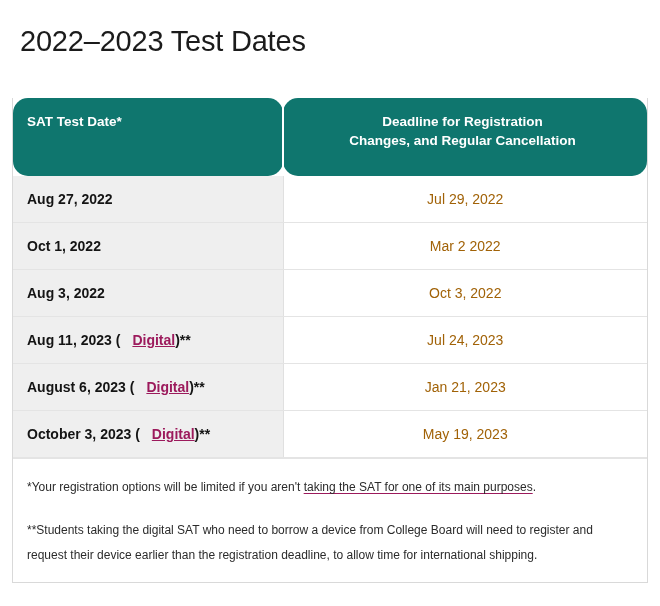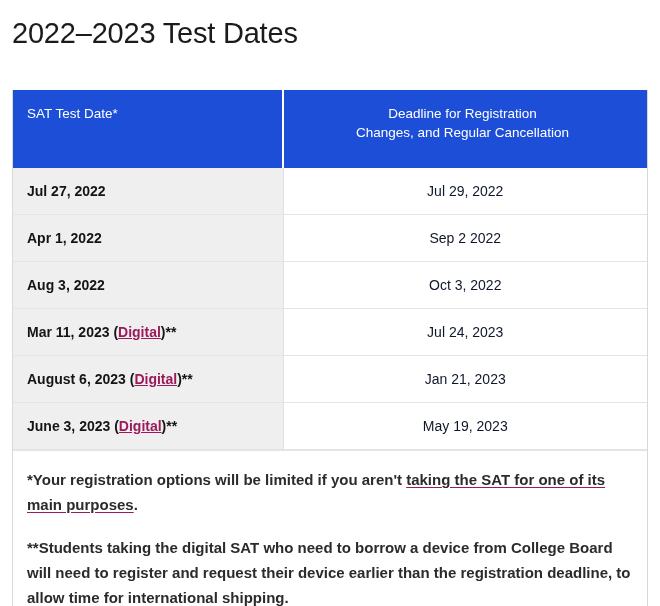--- a/index.html
+++ b/index.html
@@ -17,21 +17,21 @@
   }
 
   .page {
     position: relative;
     width: 660px;
     height: 606px;
     box-sizing: border-box;
   }
 
   .page-title {
-    margin: 0;
+    margin: 8px;
     padding: 15px 0 0 12px;
     font-size: 29px;
     line-height: 36px;
     font-weight: 400;
     letter-spacing: -0.2px;
     color: #1b1b1b;
   }
 
   .table-wrap {
     position: absolute;
@@ -48,29 +48,30 @@
     width: 100%;
     border-collapse: collapse;
     table-layout: fixed;
     font-size: 14px;
   }
 
   table.dates col.c1 { width: 270px; }
   table.dates col.c2 { width: auto; }
 
   table.dates thead th {
-    background: #1d4ed8;
+    background: #0f766e;
     color: #ffffff;
-    font-weight: normal;
+    font-weight: bold;
     font-size: 13.5px;
     line-height: 19px;
     padding: 14px 14px 26px 14px;
     vertical-align: top;
     border-right: 2px solid #ffffff;
     box-sizing: border-box;
+    border-radius: 15px;
   }
   table.dates thead th.th-left {
     text-align: left;
   }
   table.dates thead th.th-right {
     text-align: center;
     border-right: none;
     padding-left: 26px;
     padding-right: 32px;
   }
@@ -89,43 +90,44 @@
     background: #efefef;
     font-weight: bold;
     color: #141414;
     text-align: left;
     border-right: 1px solid #e0e0e0;
   }
 
   table.dates tbody td.cell-deadline {
     background: #ffffff;
     font-weight: 400;
-    color: #0f172a;
+    color: #a16207;
     text-align: center;
   }
 
   a.digital-link {
     color: #9c1a5c;
     text-decoration: underline;
     text-decoration-color: #9c1a5c;
     font-weight: bold;
+    padding-left: 12px;
   }
 
   .footnotes {
     padding: 16px 14px 14px 14px;
     background: #ffffff;
     border-top: 1px solid #e4e4e4;
   }
 
   .footnotes p {
     margin: 0 0 18px 0;
-    font-size: 15px;
+    font-size: 12px;
     line-height: 25px;
     color: #2b2b2b;
-    font-weight: 700;
+    font-weight: 400;
   }
   .footnotes p:last-child {
     margin-bottom: 0;
   }
 
   a.inline-link {
     color: #2b2b2b;
     text-decoration: underline;
     text-decoration-color: #9c1a5c;
     text-underline-offset: 2px;
@@ -149,41 +151,41 @@
         <tr>
           <th class="th-left">SAT Test Date*</th>
           <th class="th-right">
             <span>Deadline for Registration</span><br>
             <span>Changes, and Regular Cancellation</span>
           </th>
         </tr>
       </thead>
       <tbody id="table-body">
           <tr>
-            <td class="cell-date"><span>Jul 27, 2022</span></td>
+            <td class="cell-date"><span>Aug 27, 2022</span></td>
             <td class="cell-deadline">Jul 29, 2022</td>
           </tr>
           <tr>
-            <td class="cell-date"><span>Apr 1, 2022</span></td>
-            <td class="cell-deadline">Sep 2 2022</td>
+            <td class="cell-date"><span>Oct 1, 2022</span></td>
+            <td class="cell-deadline">Mar 2 2022</td>
           </tr>
           <tr>
             <td class="cell-date"><span>Aug 3, 2022</span></td>
             <td class="cell-deadline">Oct 3, 2022</td>
           </tr>
           <tr>
-            <td class="cell-date"><span>Mar 11, 2023 (</span><a class="digital-link" href="#">Digital</a><span>)**</span></td>
+            <td class="cell-date"><span>Aug 11, 2023 (</span><a class="digital-link" href="#">Digital</a><span>)**</span></td>
             <td class="cell-deadline">Jul 24, 2023</td>
           </tr>
           <tr>
             <td class="cell-date"><span>August 6, 2023 (</span><a class="digital-link" href="#">Digital</a><span>)**</span></td>
             <td class="cell-deadline">Jan 21, 2023</td>
           </tr>
           <tr>
-            <td class="cell-date"><span>June 3, 2023 (</span><a class="digital-link" href="#">Digital</a><span>)**</span></td>
+            <td class="cell-date"><span>October 3, 2023 (</span><a class="digital-link" href="#">Digital</a><span>)**</span></td>
             <td class="cell-deadline">May 19, 2023</td>
           </tr>
         </tbody>
     </table>
 
     <div class="footnotes">
       <p><span>*Your registration options will be limited if you aren't </span><a class="inline-link" href="#">taking the SAT for one of its main purposes</a><span>.</span></p>
       <p>**Students taking the digital SAT who need to borrow a device from College Board will need to register and request their device earlier than the registration deadline, to allow time for international shipping.</p>
     </div>
 

